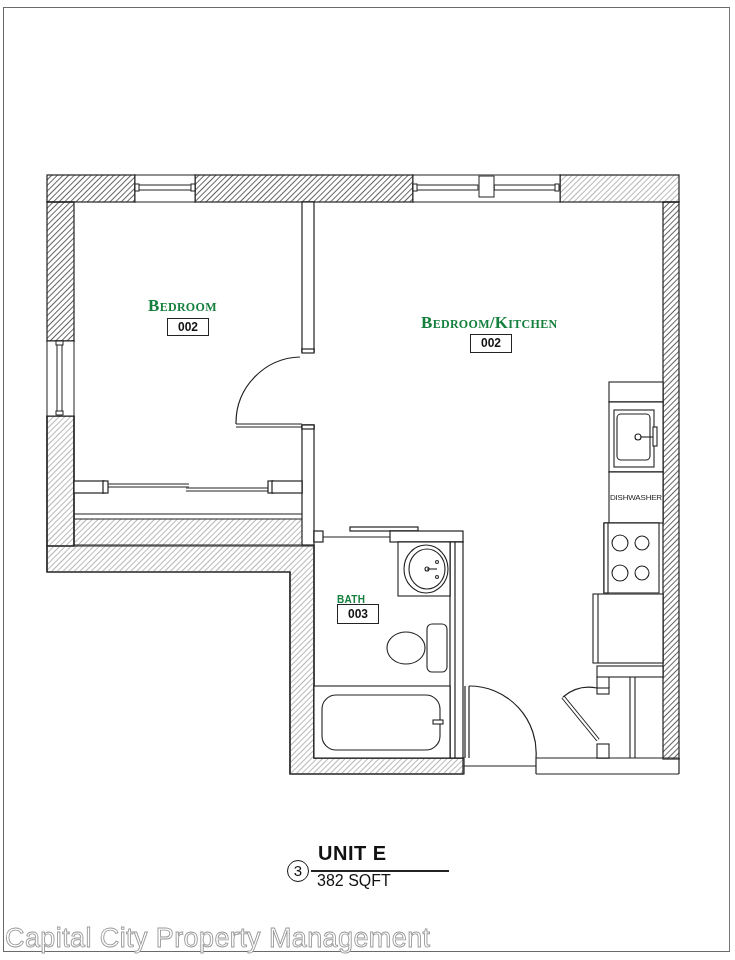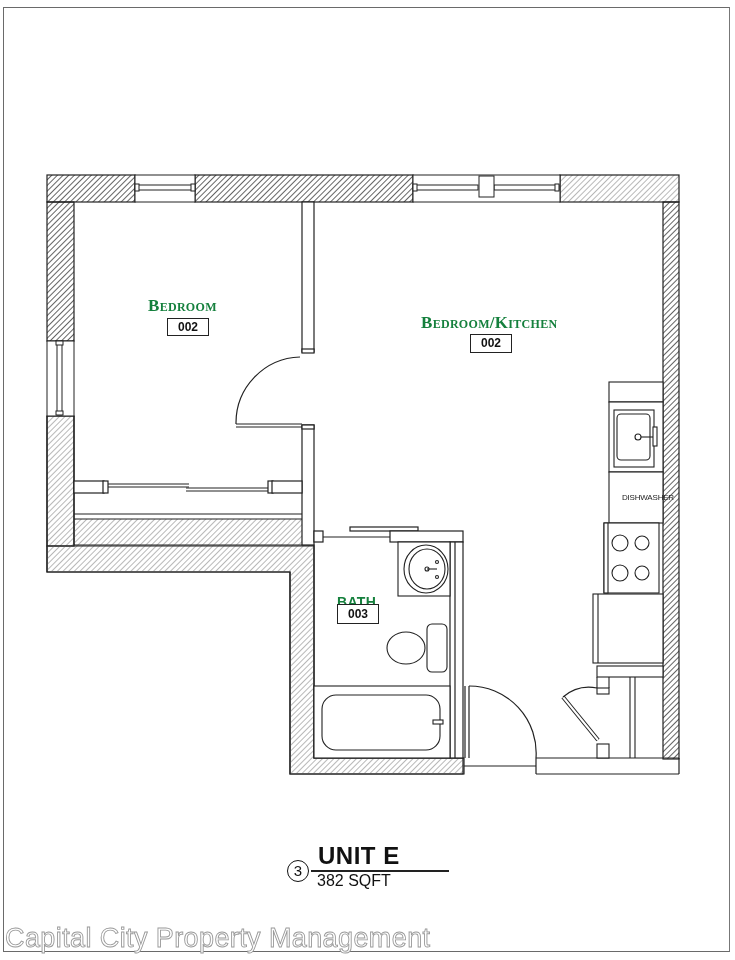--- a/index.html
+++ b/index.html
@@ -3,21 +3,21 @@
 <meta charset="utf-8">
 <style>
   html, body { margin:0; padding:0; background:#ffffff; }
   body { width:735px; height:960px; position:relative; overflow:hidden; font-family:"Liberation Sans", sans-serif; }
   .frame { position:absolute; left:3px; top:7px; width:727px; height:945px; border:1.5px solid #6a6a6a; border-right-color:#777; box-sizing:border-box; }
   svg.plan { position:absolute; left:0; top:0; }
   .room-label { position:absolute; font-family:"Liberation Serif", serif; font-weight:bold; color:#15803d; font-variant:small-caps; letter-spacing:0.3px; white-space:nowrap; }
   .room-num { position:absolute; border:1.3px solid #222; font-family:"Liberation Sans", sans-serif; font-weight:bold; color:#111; text-align:center; background:#fff; }
   .appliance-label { position:absolute; font-family:"Liberation Sans", sans-serif; font-size:8px; color:#222; letter-spacing:-0.2px; }
   .title-circle { position:absolute; width:20px; height:20px; border:1.5px solid #111; border-radius:50%; font-size:15px; line-height:20px; text-align:center; color:#111; box-sizing:content-box; }
-  .unit-title { position:absolute; font-family:"Liberation Sans", sans-serif; font-weight:bold; font-size:24px; color:#111; letter-spacing:0.5px; }
+  .unit-title { position:absolute; font-family:"Liberation Sans", sans-serif; font-weight:bold; font-size:20px; color:#111; letter-spacing:0.5px; }
   .unit-underline { position:absolute; height:1.5px; background:#222; }
   .unit-area { position:absolute; font-family:"Liberation Sans", sans-serif; font-size:16px; color:#111;text-align:center; }
   .watermark { position:absolute; font-family:"Liberation Sans", sans-serif; font-size:27px; color:#ffffff; -webkit-text-stroke:0.9px #9a9a9a; letter-spacing:0.4px; white-space:nowrap;text-align:center; }
 </style>
 </head>
 <body>
 
 <div class="frame"></div>
 
 <svg class="plan" width="735" height="960" viewBox="0 0 735 960">
@@ -165,23 +165,23 @@
     <path d="M563,697 A40,40 0 0 1 597,688" fill="none"></path>
   </g>
 </svg>
 
 <div class="room-label" style="left:148px;top:296px;font-size:17px;">Bedroom</div>
 <div class="room-num" style="left:167px;top:318px;width:40px;height:16px;font-size:12px;line-height:16px;">002</div>
 
 <div class="room-label" style="left:421px;top:313px;font-size:17px;">Bedroom/Kitchen</div>
 <div class="room-num" style="left:470px;top:334px;width:40px;height:17px;font-size:12px;line-height:17px;">002</div>
 
-<div class="room-label" style="left:337px;top:594px;font-size:14px;font-family:'Liberation Sans',sans-serif;font-variant:normal;text-transform:uppercase;">Bath</div>
+<div class="room-label" style="left:337px;top:594px;font-size:10px;font-family:'Liberation Sans',sans-serif;font-variant:normal;text-transform:uppercase;">Bath</div>
 <div class="room-num" style="left:337px;top:604px;width:40px;height:18px;font-size:12px;line-height:18px;">003</div>
 
-<div class="appliance-label" style="left:610px;top:493px;padding-left:12px;">DISHWASHER</div>
+<div class="appliance-label" style="left:610px;top:493px;">DISHWASHER</div>
 
 <div class="title-circle" style="left:287px;top:860px;">3</div>
 <div class="unit-title" style="left:318px;top:842px;">UNIT E</div>
 <div class="unit-underline" style="left:311px;top:870px;width:138px;"></div>
 <div class="unit-area" style="left:317px;top:872px;">382 SQFT</div>
 
 <div class="watermark" style="left:5px;top:923px;">Capital City Property Management</div>
 
 </body></html>

